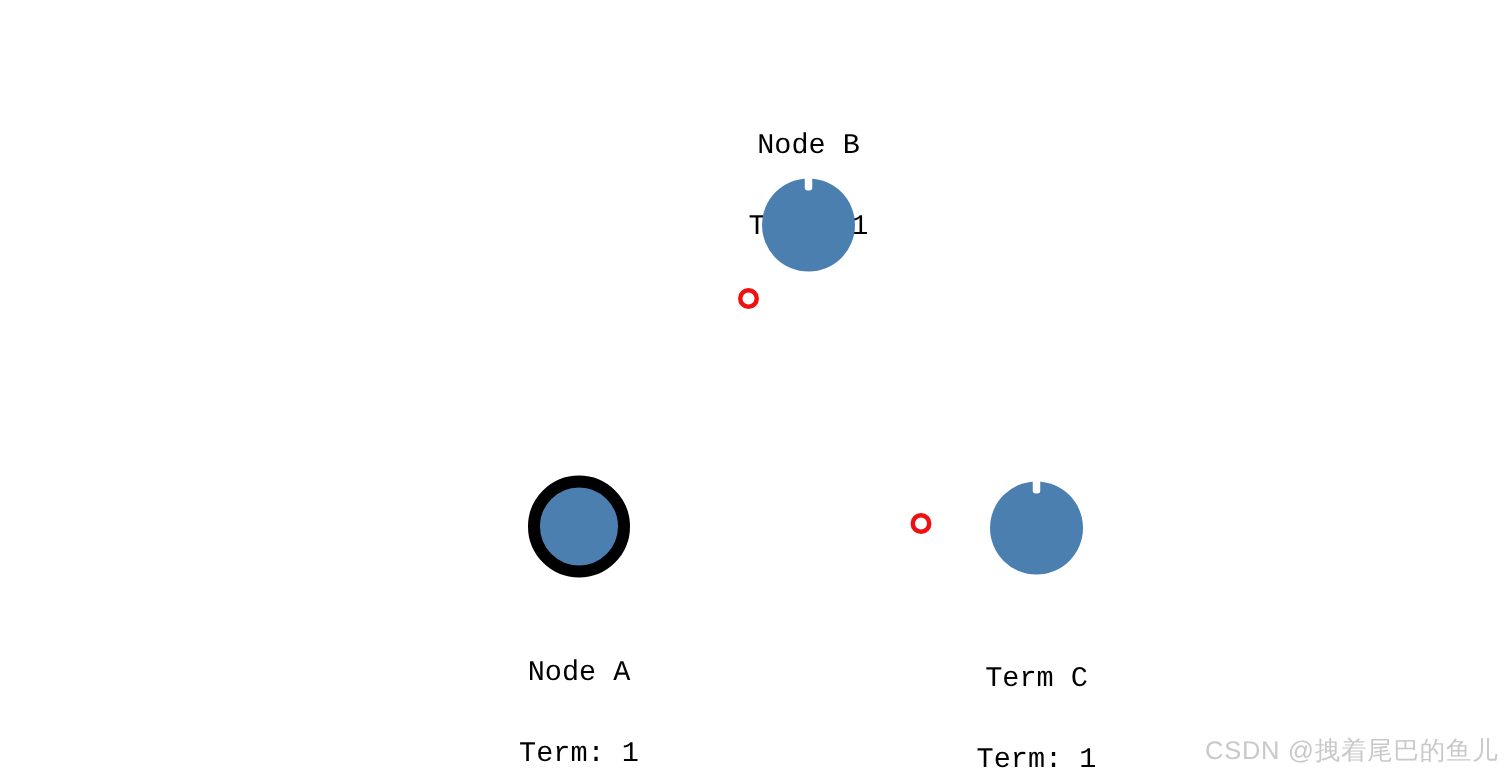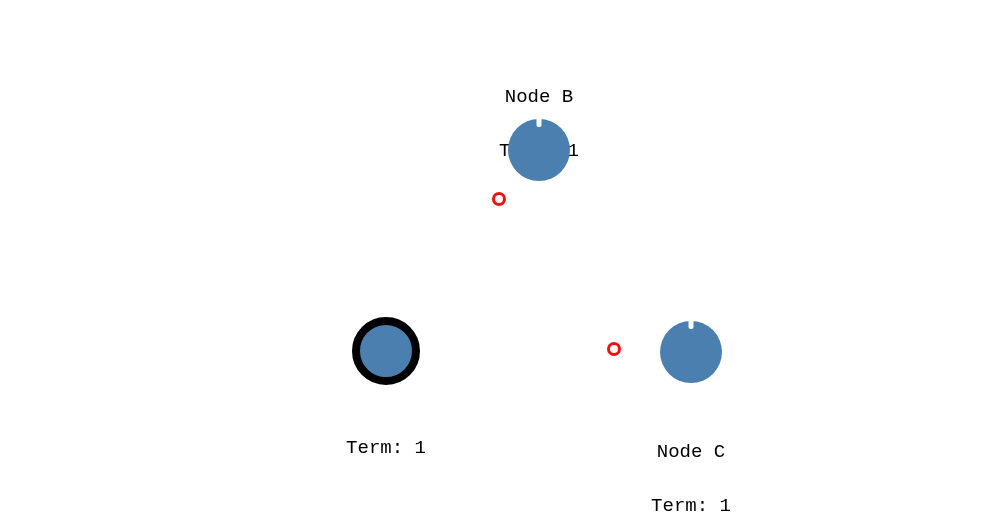--- a/index.html
+++ b/index.html
@@ -81,28 +81,30 @@
     <div>Term: 1</div>
   </div>
   <div class="node-circle circle-b">
     <div class="timer-notch"></div>
   </div>
 
   <div class="message-ring msg-1"></div>
 
   <div class="node-circle circle-a"></div>
   <div class="node-label lbl-a">
+    <div>Node A</div>
     <div>Term: 1</div>
   </div>
 
   <div class="message-ring msg-2"></div>
 
   <div class="node-circle circle-c">
     <div class="timer-notch"></div>
   </div>
   <div class="node-label lbl-c">
-    <div>Node C</div>
+    <div>Term C</div>
     <div>Term: 1</div>
     
   </div>
 
+  <div class="watermark">CSDN @拽着尾巴的鱼儿</div>
 
 </div>
 
 </body></html>

